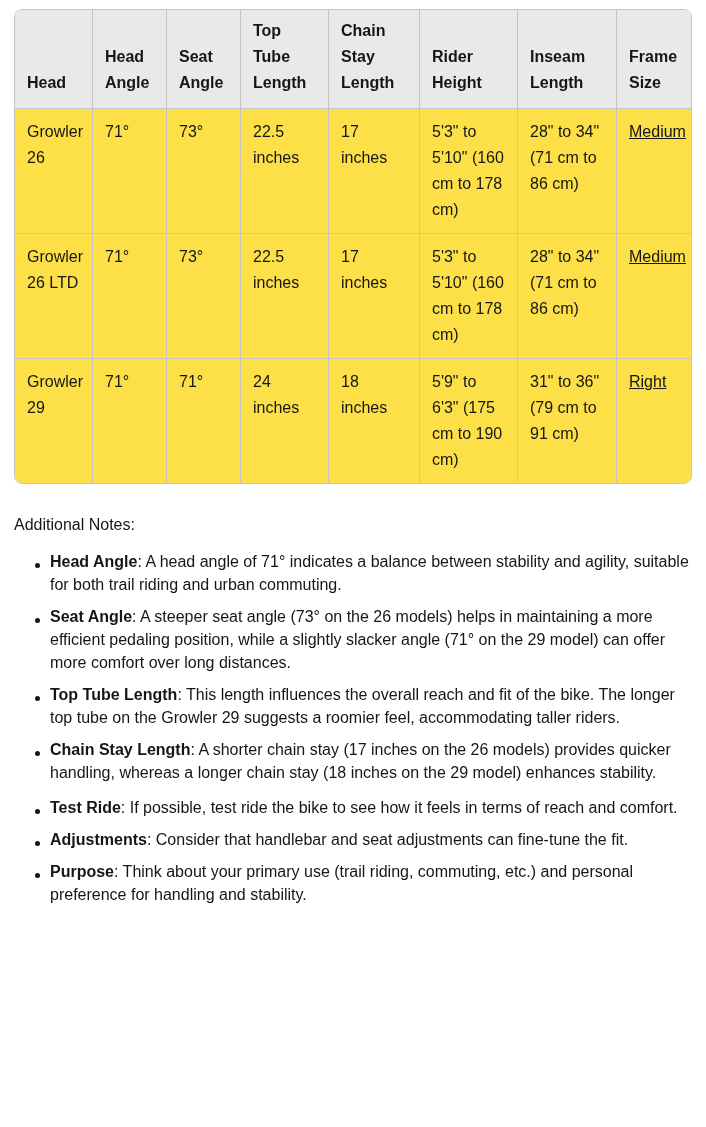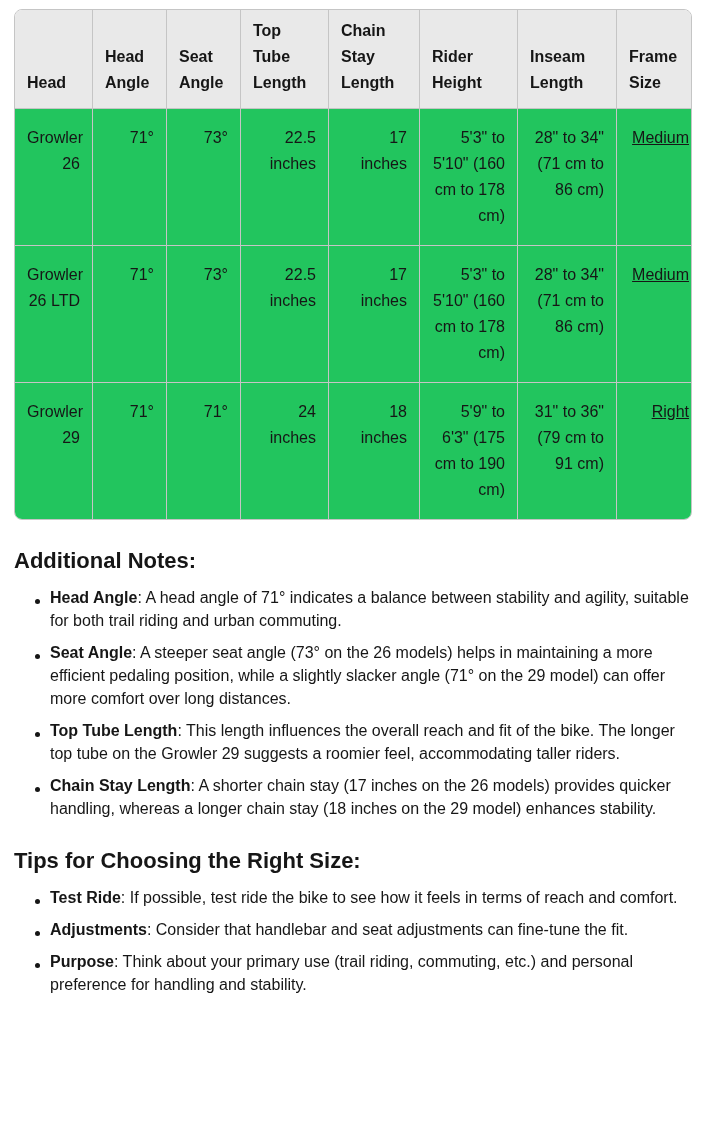--- a/index.html
+++ b/index.html
@@ -51,32 +51,31 @@
     text-align:left;
     vertical-align:bottom;
     height:92px;
     padding:8px 12px 12px 12px;
     border-right:1px solid var(--border);
   }
   th:last-child{border-right:none;padding-right:12px;}
   td{
     vertical-align:top;
     height:115px;
-    padding:16px 12px;
+    padding:10px 12px;
     border-top:1px solid var(--border);
     border-right:1px solid var(--border);
-    background:#22c55e;
-    text-align:right;
+    background:#fde047;
   }
   td:last-child{border-right:none;padding-right:2px;text-decoration:underline;}
   
   h2{
-    font-size:22px;
+    font-size:16px;
     line-height:27px;
-    font-weight:700;
+    font-weight:400;
     margin:27px 0 0 0;
     color:var(--text);
   }
   ul{
     list-style:none;
     margin:12px 0 0 0;
     padding:0;
   }
   li{
     position:relative;
@@ -166,21 +165,20 @@
     <h2>Additional Notes:</h2>
     <ul>
         <li><strong>Head Angle</strong><span>: A head angle of 71° indicates a balance between stability and agility, suitable for both trail riding and urban commuting.</span></li>
         <li><strong>Seat Angle</strong><span>: A steeper seat angle (73° on the 26 models) helps in maintaining a more efficient pedaling position, while a slightly slacker angle (71° on the 29 model) can offer more comfort over long distances.</span></li>
         <li><strong>Top Tube Length</strong><span>: This length influences the overall reach and fit of the bike. The longer top tube on the Growler 29 suggests a roomier feel, accommodating taller riders.</span></li>
         <li><strong>Chain Stay Length</strong><span>: A shorter chain stay (17 inches on the 26 models) provides quicker handling, whereas a longer chain stay (18 inches on the 29 model) enhances stability.</span></li>
       </ul>
   </section>
 
   <section>
-    <h2>Tips for Choosing the Right Size:</h2>
     <ul>
         <li><strong>Test Ride</strong><span>: If possible, test ride the bike to see how it feels in terms of reach and comfort.</span></li>
         <li><strong>Adjustments</strong><span>: Consider that handlebar and seat adjustments can fine-tune the fit.</span></li>
         <li><strong>Purpose</strong><span>: Think about your primary use (trail riding, commuting, etc.) and personal preference for handling and stability.</span></li>
       </ul>
   </section>
 
 </div>
 
 </body></html>

